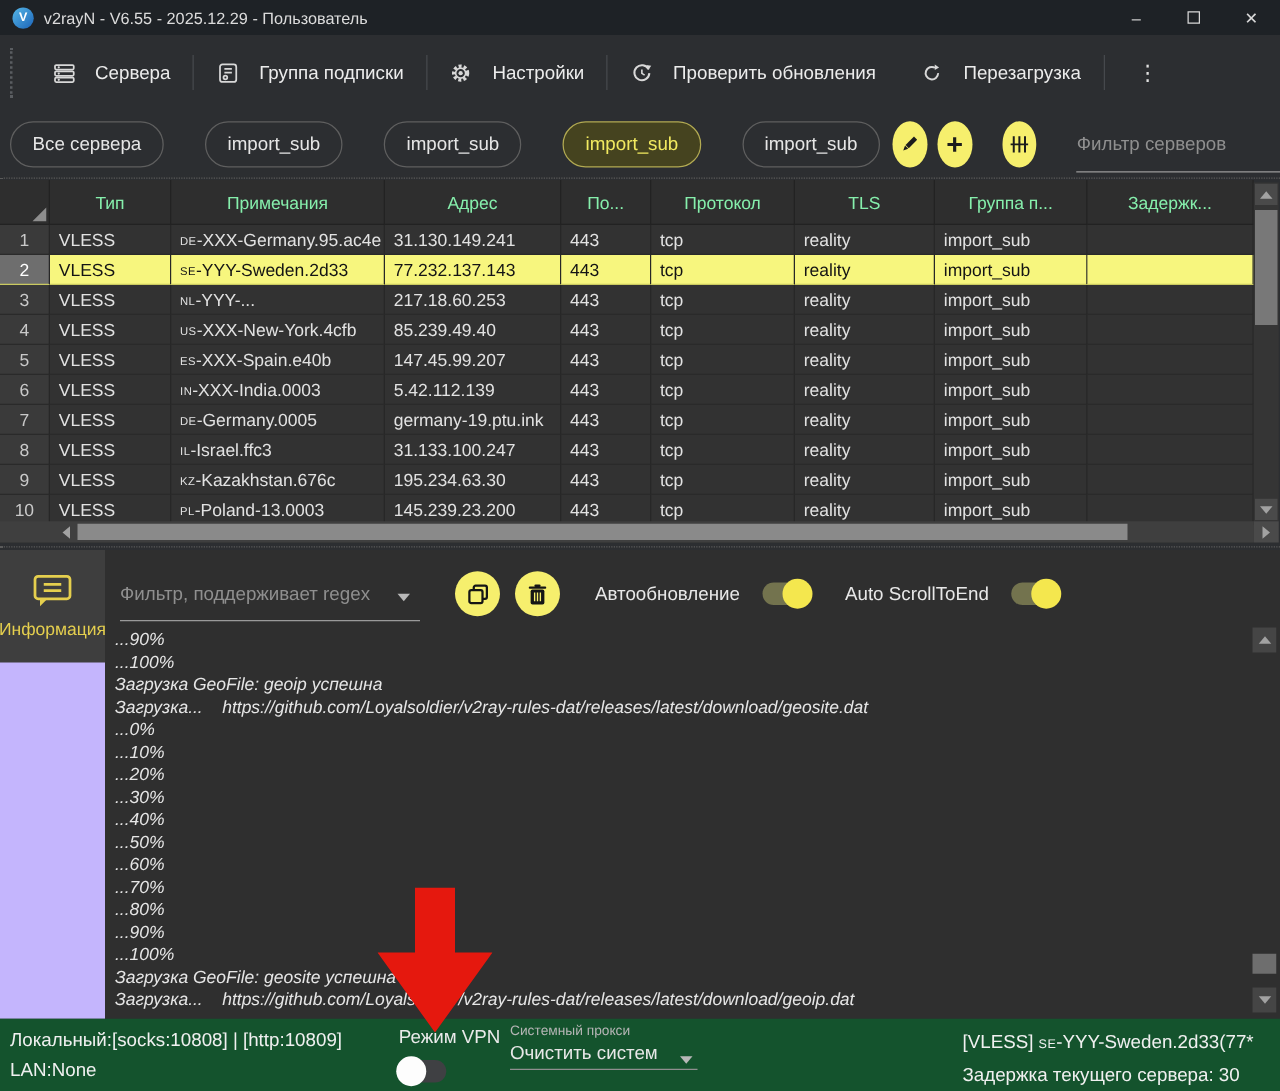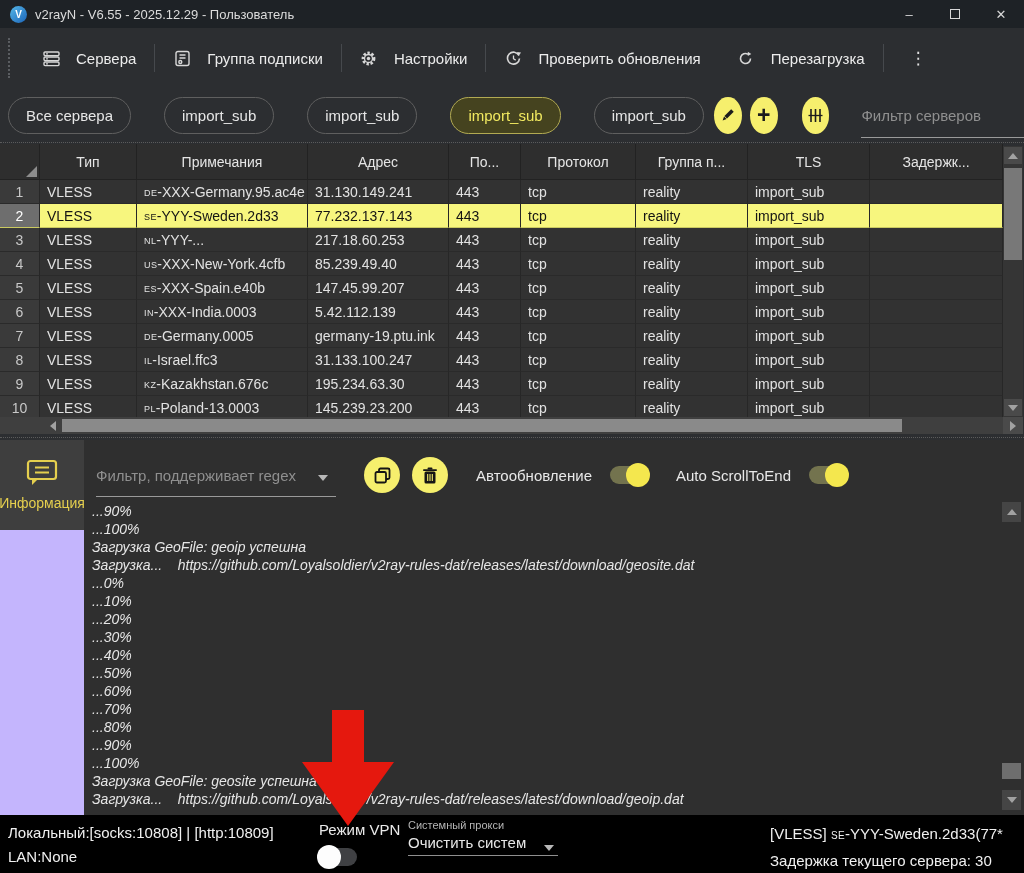--- a/index.html
+++ b/index.html
@@ -43,21 +43,21 @@
   .circlebtn.add { margin-left:8px; font-size:23px; font-weight:bold; }
   .circlebtn.cols { margin-left:24px; }
   .srvfilter { position:relative; margin-left:32px; width:216px; }
   .srvfilter .ph { font-size:15px; color:#8f8f8f; }
   .srvfilter .uline { position:absolute; left:0; right:0; top:30px; border-bottom:1px solid #9a9a9a; }
   
   .table { position:absolute; left:0; top:144px; width:1003px; height:290px; background:#323232; overflow:hidden; }
   .thead, .trow { display:grid; grid-template-columns:40px 97px 171px 141px 72px 115px 112px 122px 133px; }
   .thead { height:36px; background:#2e2e2e; }
   .hcell { position:relative; display:flex; align-items:center; justify-content:center;
-    font-size:14px; color:#e5e5e5; border-right:1px solid #222; border-bottom:1px solid #222; }
+    font-size:14px; color:#86efac; border-right:1px solid #222; border-bottom:1px solid #222; }
   .seltri { position:absolute; right:2px; bottom:2px; width:0; height:0;
     border-style:solid; border-width:0 0 11px 11px;
     border-color:transparent transparent #8d8d8d transparent; }
   .trow { height:24px; }
   .tcell { display:flex; align-items:center; font-size:14px; color:#e2e2e2;
     padding:0 7px; border-right:1px solid #272727; border-bottom:1px solid #2a2a2a;
     overflow:hidden; white-space:nowrap; }
   .c-num { justify-content:center; background:#3a3a3a; color:#c9c9c9; padding:0; }
   .cc { font-size:9px; letter-spacing:.4px; margin-top:3px; }
   .trow.sel .tcell { background:#f7f67e; color:#141414; border-bottom:1px solid #caca60; }
@@ -106,21 +106,21 @@
   .toggle.off .knob { position:absolute; left:-2px; top:-3px; width:24px; height:24px;
     border-radius:50%; background:#fdfdfd; }
   .logarea { position:absolute; left:92px; top:62px; width:905px; height:313px;
     overflow:hidden; }
   .logline { font-size:14px; line-height:18px; color:#e6e6e6; white-space:pre;font-style:italic; }
   .logscroll { position:absolute; left:1000px; top:60px; width:22px; height:315px; }
   .lsbtn { position:absolute; left:2px; width:19px; height:20px; background:#454545;
     display:flex; align-items:center; justify-content:center; }
   .lsthumb { position:absolute; left:2px; width:19px; height:16px; background:#6e6e6e; }
   
-  .statusbar { position:absolute; left:0; top:815px; width:1024px; height:58px; background:#000000; }
+  .statusbar { position:absolute; left:0; top:815px; width:1024px; height:58px; background:#14532d; }
   .st-left { position:absolute; left:8px; top:6px; font-size:15px; color:#f0f0f0; line-height:24px; }
   .vpnblock { position:absolute; left:307px; top:6px;margin-left:12px; }
   .vpnblock .lbl { font-size:15px; color:#eaeaea; }
   .vpnblock .toggle { margin:10px 0 0 0; }
   .combo { position:absolute; top:4px; }
   .combo .small { font-size:11px; color:#b5b5b5; }
   .combo .val { font-size:15px; color:#e8e8e8; margin-top:3px; white-space:nowrap; }
   .combo .uline { border-bottom:1px solid #8f8f8f; margin-top:4px; }
   .combo .caret { position:absolute; right:4px; top:26px; }
   .combo.sysproxy { left:408px; width:150px; }
@@ -248,22 +248,22 @@
   <div class="table">
     <div class="thead">
       <div class="hcell">
           <span class="seltri"></span>
         </div>
       <div class="hcell">Тип</div>
       <div class="hcell">Примечания</div>
       <div class="hcell">Адрес</div>
       <div class="hcell">По...</div>
       <div class="hcell">Протокол</div>
+      <div class="hcell">TLS</div>
       <div class="hcell">Группа п...</div>
-      <div class="hcell">TLS</div>
       <div class="hcell">Задержк...</div>
     </div>
     <div id="table-rows">
         <div class="trow">
           <div class="tcell c-num">1</div>
           <div class="tcell c-type">VLESS</div>
           <div class="tcell c-remark">
             <span class="cc">DE</span>
             <span>-XXX-Germany.95.ac4e</span>
           </div>

